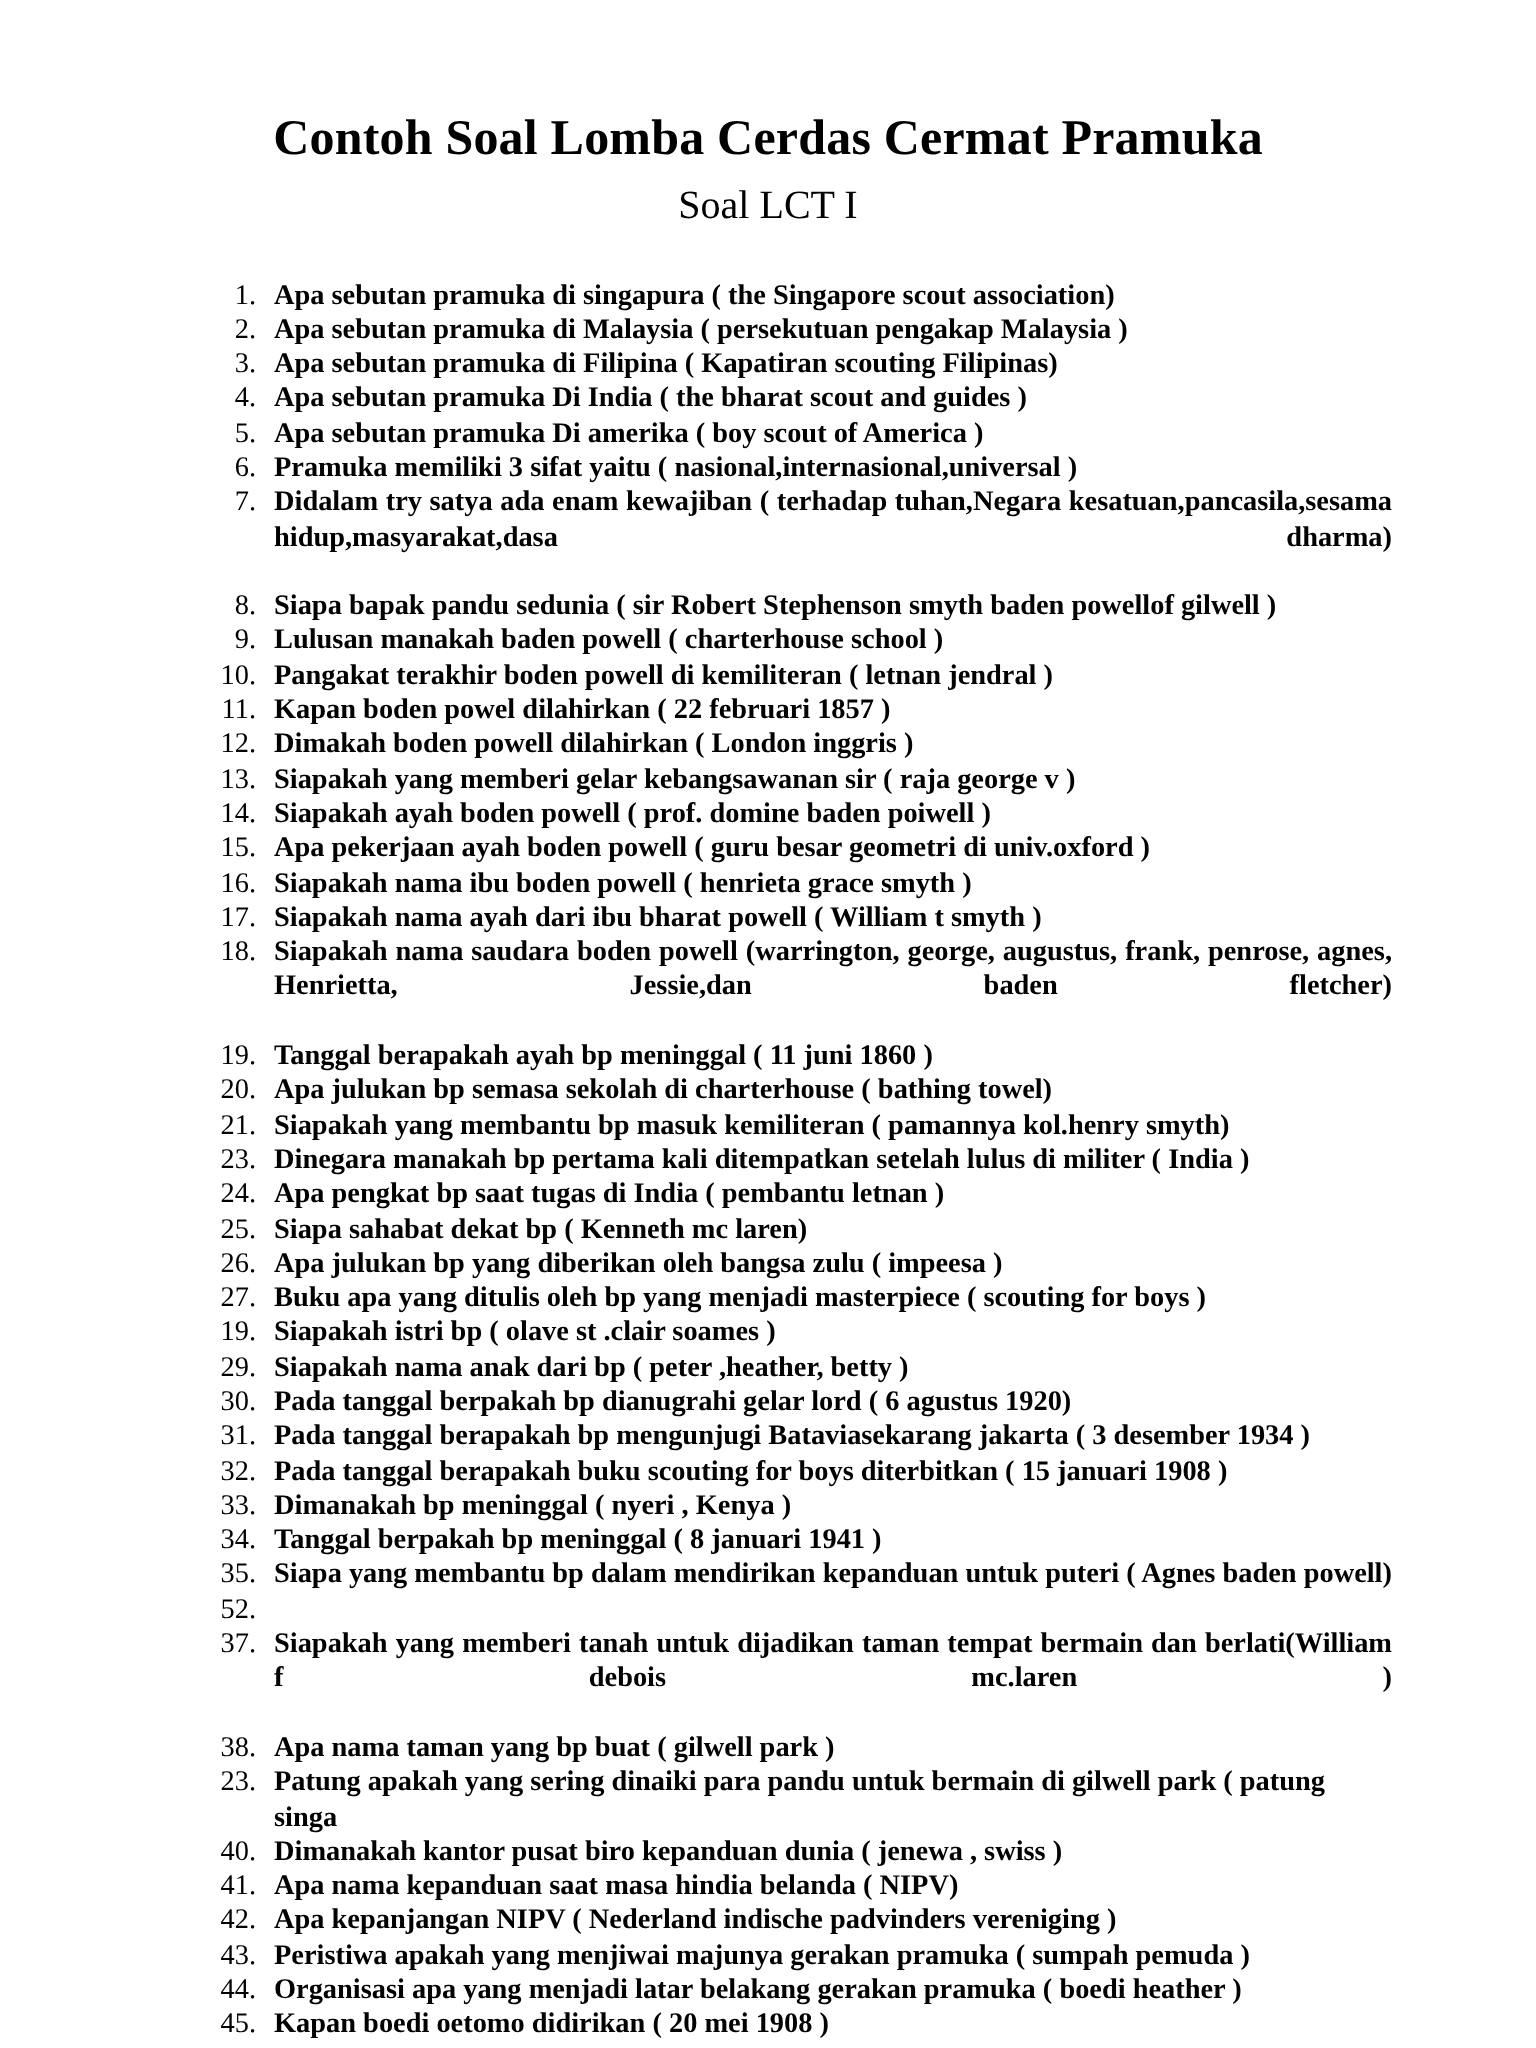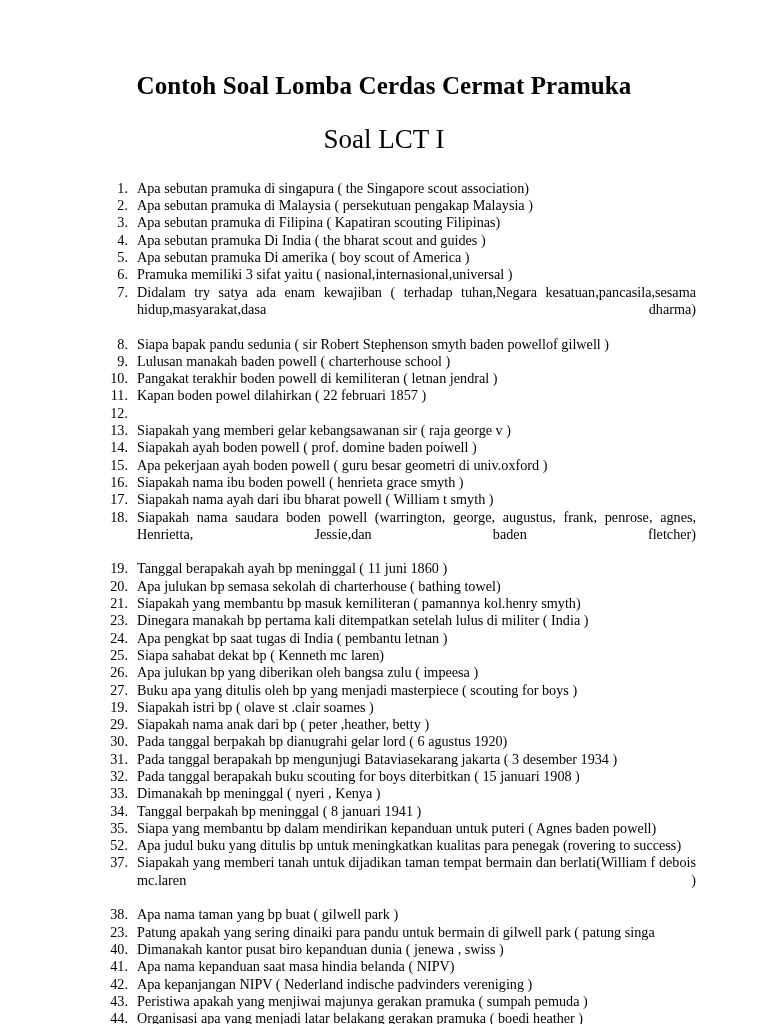--- a/index.html
+++ b/index.html
@@ -20,27 +20,27 @@
     height: 1024px;
     box-sizing: border-box;
     padding: 0;
     background: #ffffff;
     position: relative;
   }
   .doc-title {
     font-size: 25px;
     font-weight: bold;
     text-align: center;
-    margin: 16px;
+    margin: 0;
     padding-top: 55px;
     letter-spacing: 0.1px;
     line-height: 1.18;
   }
   .doc-subtitle {
-    font-size: 27px;
+    font-size: 20px;
     font-weight: normal;
     text-align: center;
     margin: 0;
     padding-top: 6px;
     line-height: 1.2;
   }
   .question-list {
     margin: 0;
     padding: 0;
     list-style: none;
@@ -63,20 +63,21 @@
     box-sizing: content-box;
     white-space: nowrap;
   }
   .q-text {
     flex: 1 1 auto;
     padding-left: 9px;
     padding-right: 72px;
     text-align: left;
     -webkit-hyphens: none;
     hyphens: none;
+    font-weight: bold;
   }
   .q-text.justify {
     text-align: justify;
     text-justify: inter-word;
   }
   .q-text.justify::after {
     content: "";
     display: inline-block;
     width: 100%;
   }
@@ -130,20 +131,21 @@
       <li class="q-item">
         <span class="q-num">10.</span>
         <span class="q-text">Pangakat terakhir boden powell di kemiliteran ( letnan jendral )</span>
       </li>
       <li class="q-item">
         <span class="q-num">11.</span>
         <span class="q-text">Kapan boden powel dilahirkan ( 22 februari 1857 )</span>
       </li>
       <li class="q-item">
         <span class="q-num">12.</span>
+        <span class="q-text">Dimakah boden powell dilahirkan ( London inggris )</span>
       </li>
       <li class="q-item">
         <span class="q-num">13.</span>
         <span class="q-text">Siapakah yang memberi gelar kebangsawanan sir ( raja george v )</span>
       </li>
       <li class="q-item">
         <span class="q-num">14.</span>
         <span class="q-text">Siapakah ayah boden powell ( prof. domine baden poiwell )</span>
       </li>
       <li class="q-item">
@@ -221,21 +223,20 @@
       <li class="q-item">
         <span class="q-num">34.</span>
         <span class="q-text">Tanggal berpakah bp meninggal ( 8 januari 1941 )</span>
       </li>
       <li class="q-item">
         <span class="q-num">35.</span>
         <span class="q-text">Siapa yang membantu bp dalam mendirikan kepanduan untuk puteri ( Agnes baden powell)</span>
       </li>
       <li class="q-item">
         <span class="q-num">52.</span>
-        <span class="q-text">Apa judul buku yang ditulis bp untuk meningkatkan kualitas para penegak (rovering to success)</span>
       </li>
       <li class="q-item">
         <span class="q-num">37.</span>
         <span class="q-text justify">Siapakah yang memberi tanah untuk dijadikan taman tempat bermain dan berlati(William f debois mc.laren )</span>
       </li>
       <li class="q-item">
         <span class="q-num">38.</span>
         <span class="q-text">Apa nama taman yang bp buat ( gilwell park )</span>
       </li>
       <li class="q-item">

